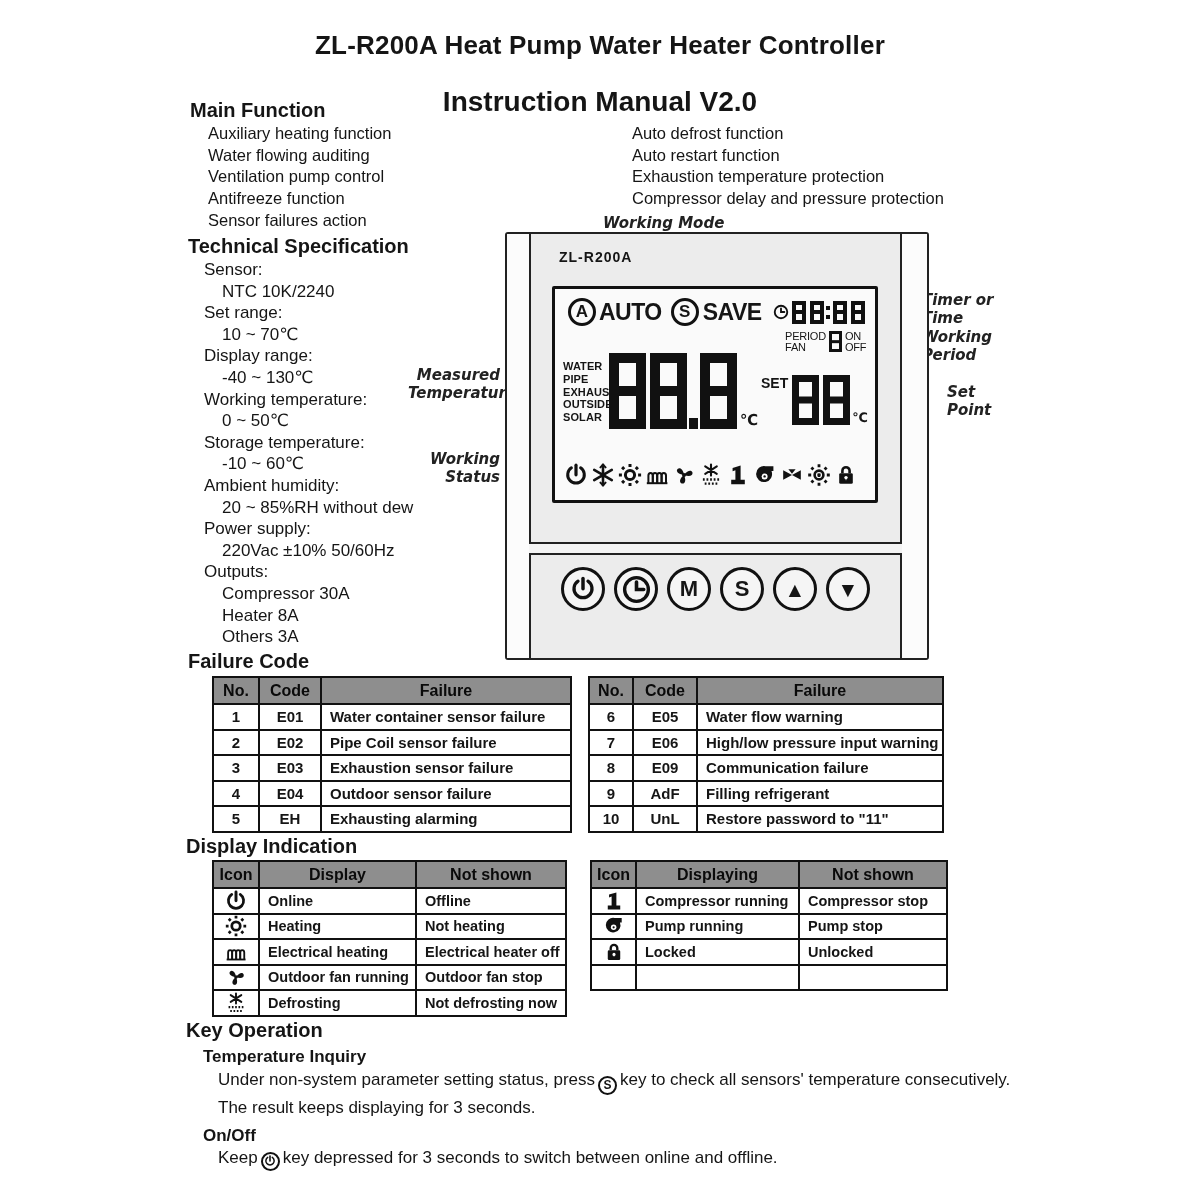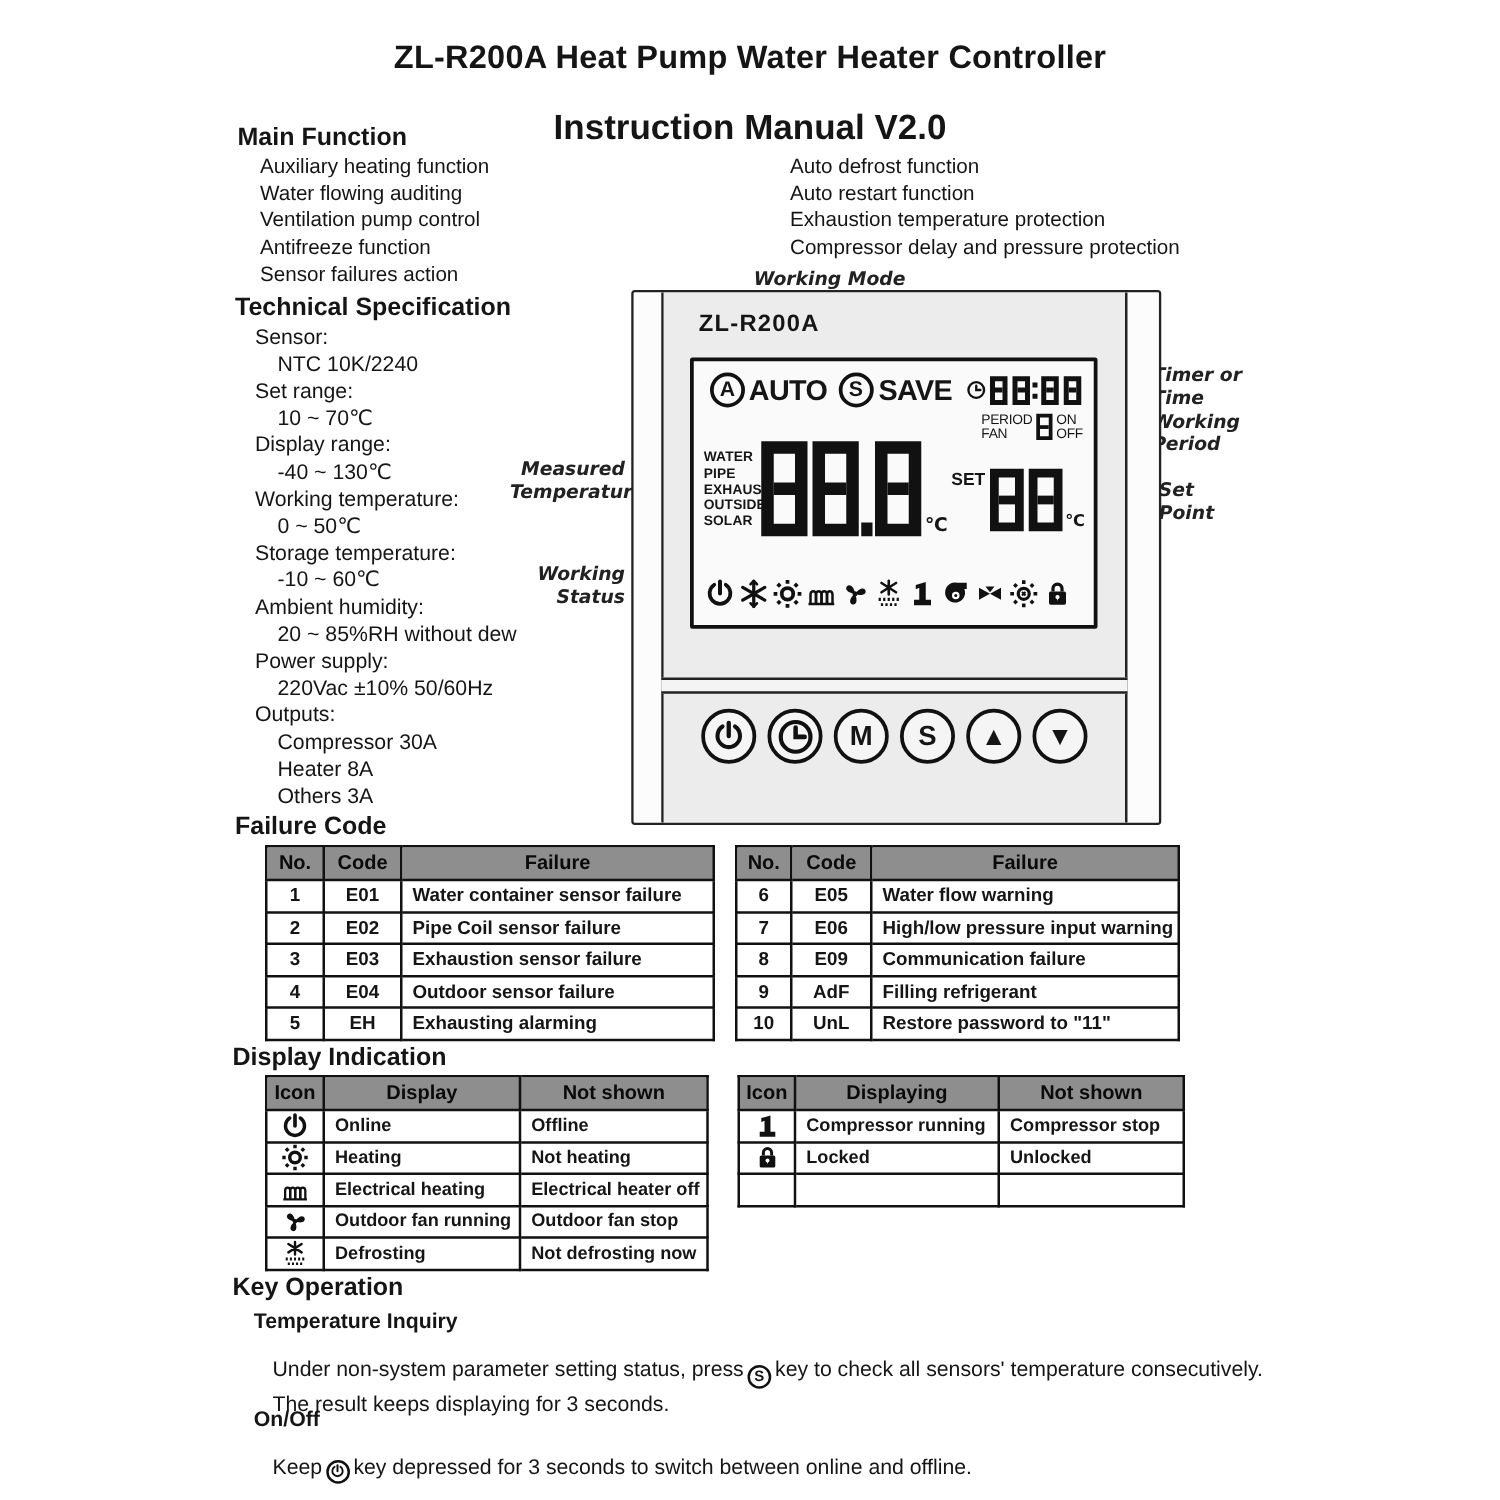--- a/index.html
+++ b/index.html
@@ -6,47 +6,47 @@
   html,body { background:#fff; }
   body { font-family:"Liberation Sans","DejaVu Sans",sans-serif; color:#151515; }
   #page { position:relative; width:1200px; height:1200px; background:#fff; overflow:hidden; }
 
   
   .title-block { position:absolute; left:0; right:0; top:30px; text-align:center; }
   .title-l1 { font-size:26px; font-weight:bold; letter-spacing:0.2px; }
   .title-l2 { font-size:28px; font-weight:bold; margin-top:25px; }
   .h1 { font-size:20px; font-weight:bold; }
   .h2 { font-size:17px; font-weight:bold; }
-  .body-txt { font-size:17px;margin-top:16px; }
+  .body-txt { font-size:17px; }
   .list { font-size:16.5px; line-height:21.7px; }
   .spec { font-size:17px; line-height:21.6px; }
   .spec .val { padding-left:18px; }
   .hand { font-family:"DejaVu Sans",sans-serif; font-style:italic; font-weight:bold; font-size:15px; line-height:1.2; color:#222; }
 
   #main-func-h { position:absolute; left:190px; top:99px; }
   #main-func-left  { position:absolute; left:208px; top:123px; }
   #main-func-right { position:absolute; left:632px; top:123px; }
   #tech-h { position:absolute; left:188px; top:235px; }
   #tech-spec { position:absolute; left:204px; top:259px; }
 
   #ann-working-mode { position:absolute; left:603px; top:214px; }
   #ann-measured { position:absolute; left:408px; top:366px; width:92px; text-align:right; }
   #ann-status { position:absolute; left:428px; top:450px; width:72px; text-align:right; }
   #ann-timer { position:absolute; left:922px; top:291px; width:72px; }
   #ann-period { position:absolute; left:922px; top:328px; width:66px; }
-  #ann-setpoint { position:absolute; left:927px; top:383px; width:50px; }
+  #ann-setpoint { position:absolute; left:927px; top:383px; width:50px;padding-left:20px; }
 
   
   #device { position:absolute; left:505px; top:232px; width:424px; height:428px;
             border:2px solid #222; background:#fdfdfd; display:flex; border-radius:3px; }
   .rail { background:#fcfcfc; }
   .rail-l { width:24px; border-right:2px solid #222; }
   .rail-r { width:27px; border-left:2px solid #222; }
   #panel { flex:1; position:relative; background:#ececec; }
-  #model-label { position:absolute; left:28px; top:15px; font-size:19px; font-weight:bold; letter-spacing:1px; }
+  #model-label { position:absolute; left:28px; top:15px; font-size:14px; font-weight:bold; letter-spacing:1px; }
 
   #lcd { position:absolute; left:21px; top:52px; width:326px; height:217px;
          background:#fafafa; border:3px solid #111; border-radius:2px; }
   .lcd-row1 { position:absolute; left:13px; top:9px; display:flex; align-items:center; }
   .circ { width:28px; height:28px; border:3px solid #111; border-radius:50%;
           display:inline-flex; align-items:center; justify-content:center;
           font-size:17px; font-weight:bold; flex:0 0 auto; }
   .lcd-word { font-size:23px; font-weight:bold; letter-spacing:-0.5px; }
   #lcd-period-blk { position:absolute; left:230px; top:42px; display:flex; align-items:center; gap:3px; }
   .tiny-lbl { font-size:11px; font-weight:normal; line-height:10.5px; letter-spacing:-0.2px; }
@@ -525,20 +525,31 @@
               <svg viewBox="0 0 24 24" fill="#111">
                 <path d="M14.6 2.6L14.6 16.8L18.8 16.8L18.8 21.2L5.2 21.2L5.2 16.8L9.4 16.8L9.4 7.2L6.6 8.3L6.6 4.9Z"></path>
               </svg>
             </span></td>
           <td class="l">Compressor running</td>
           <td class="l">Compressor stop</td>
         </tr>
     <tr>
           <td class="c"><span class="t-icon">
               <svg viewBox="0 0 24 24">
+                <path d="M12.6 3.2h7.8v4.9h-1.9a8 8 0 1 1-5.9-4.9z" fill="#111"></path>
+                <circle cx="11.6" cy="13.4" r="3" fill="#fff"></circle>
+                <circle cx="11.6" cy="13.4" r="1.2" fill="#111"></circle>
+              </svg>
+            </span></td>
+          <td class="l">Pump running</td>
+          <td class="l">Pump stop</td>
+        </tr>
+    <tr>
+          <td class="c"><span class="t-icon">
+              <svg viewBox="0 0 24 24">
                 <rect x="5.2" y="10.2" width="13.6" height="10.6" rx="1.4" fill="#111"></rect>
                 <path d="M8.4 10.2V7.8a3.6 3.6 0 0 1 7.2 0v2.4" fill="none" stroke="#111" stroke-width="2.6"></path>
                 <circle cx="12" cy="14.6" r="1.7" fill="#fff"></circle>
                 <path d="M11.2 14.6h1.6l-.8 3.2z" fill="#fff"></path>
               </svg>
             </span></td>
           <td class="l">Locked</td>
           <td class="l">Unlocked</td>
         </tr>
     <tr>

